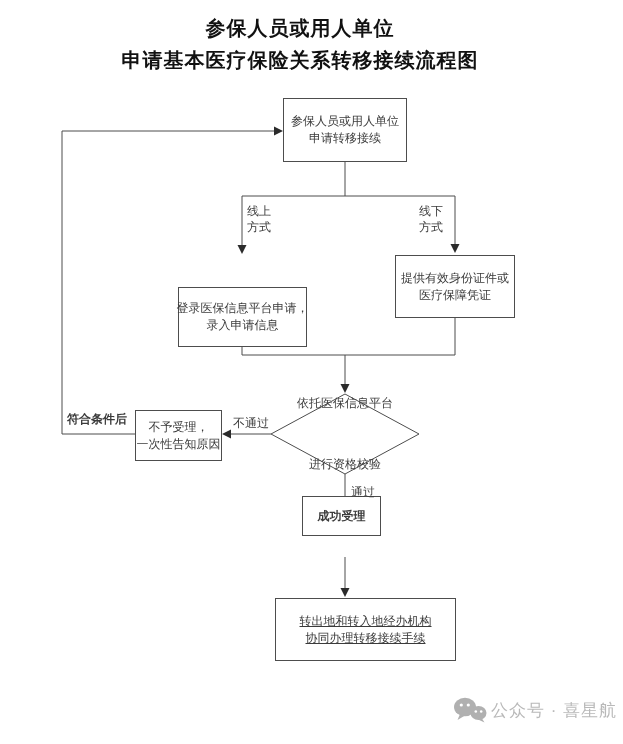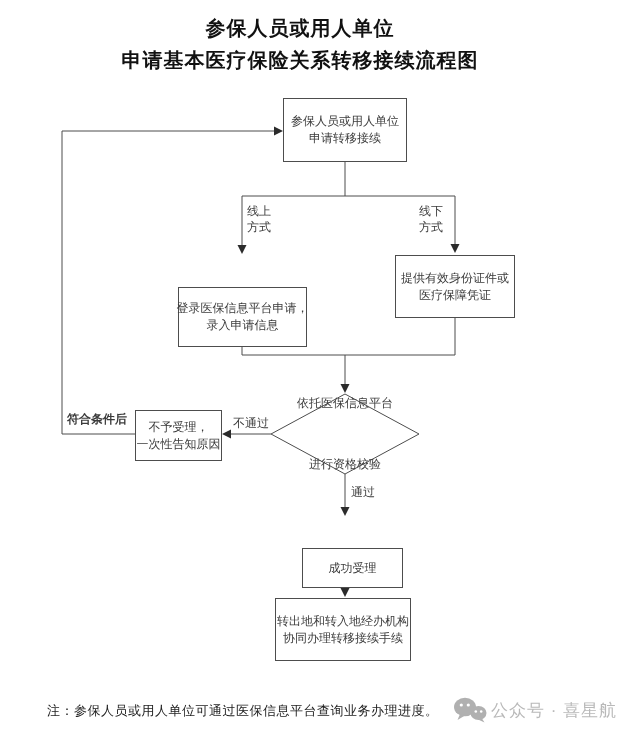--- a/index.html
+++ b/index.html
@@ -106,46 +106,45 @@
   <div class="diamond-text" style="left:270px;top:409px;width:150px;height:50px;">
     <span>依托医保信息平台</span>
     <span>进行资格校验</span>
   </div>
 
   <div class="node" style="left:135px;top:410px;width:87px;height:51px;">
     <span>不予受理，</span>
     <span>一次性告知原因</span>
   </div>
 
-  <div class="node" style="left:302px;top:548px;width:101px;height:40px;">
+  <div class="node" style="left:302px;top:496px;width:79px;height:40px;font-weight:bold;">
     <span>成功受理</span>
   </div>
 
-  <div class="node" style="left:275px;top:598px;width:136px;height:63px;">
+  <div class="node" style="left:275px;top:598px;width:181px;height:63px;text-decoration:underline;">
     <span>转出地和转入地经办机构</span>
     <span>协同办理转移接续手续</span>
   </div>
 
   <div class="edge-label" style="left:247px;top:203px;">
     <span>线上</span>
     <span>方式</span>
   </div>
 
   <div class="edge-label" style="left:419px;top:203px;">
     <span>线下</span>
     <span>方式</span>
   </div>
 
   <div class="edge-label" style="left:233px;top:415px;">不通过</div>
 
   <div class="edge-label" style="left:351px;top:484px;">通过</div>
 
   <div class="edge-label" style="left:67px;top:411px;font-weight:bold;">符合条件后</div>
 
-  <div class="note">注：参保人员或用人单位可通过医保信息平台查询业务办理进度。</div>
 
   <div class="watermark">
     <svg width="34" height="26" viewBox="0 0 34 26">
       <ellipse cx="12" cy="10" rx="11" ry="9.3" fill="#b0b0b0"></ellipse>
       <path d="M7,17 L4.5,23 L12,18.5 Z" fill="#b0b0b0"></path>
       <circle cx="8.3" cy="8" r="1.6" fill="#ffffff"></circle>
       <circle cx="15.3" cy="8" r="1.6" fill="#ffffff"></circle>
       <ellipse cx="25.5" cy="16" rx="8" ry="7" fill="#b0b0b0"></ellipse>
       <path d="M29,21.5 L31.5,25.5 L25,22.5 Z" fill="#b0b0b0"></path>
       <circle cx="22.8" cy="14.5" r="1.3" fill="#ffffff"></circle>

